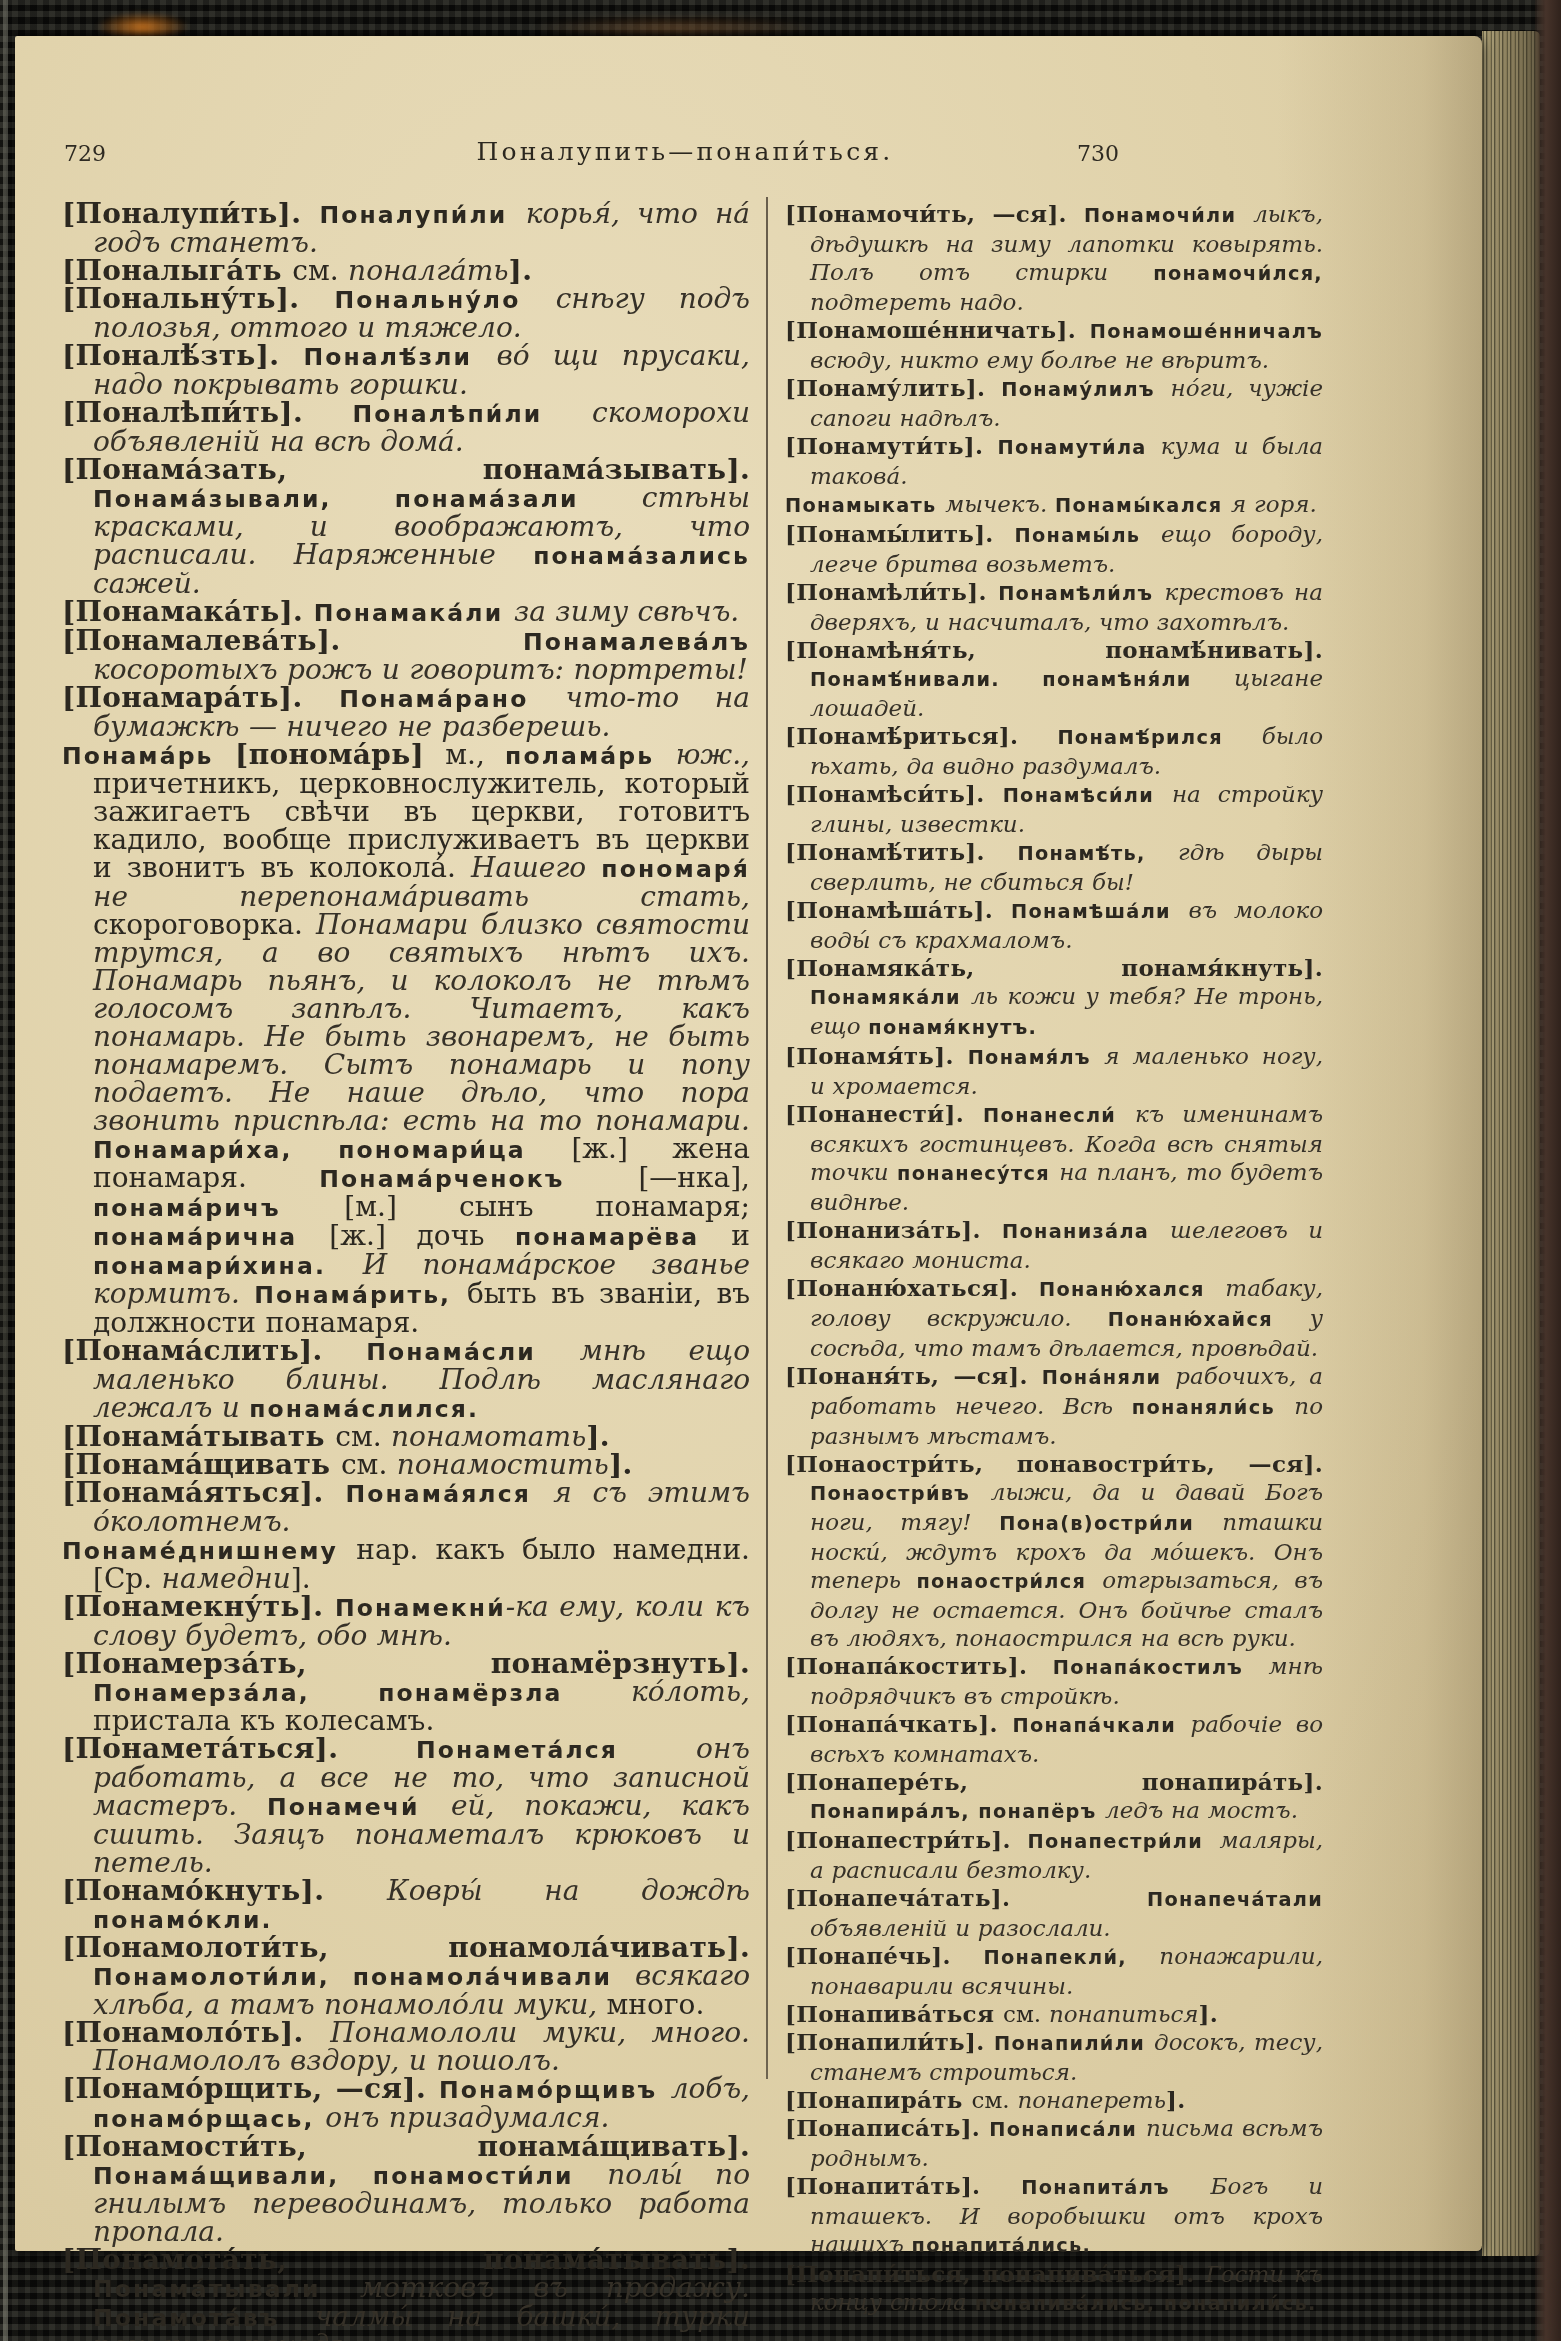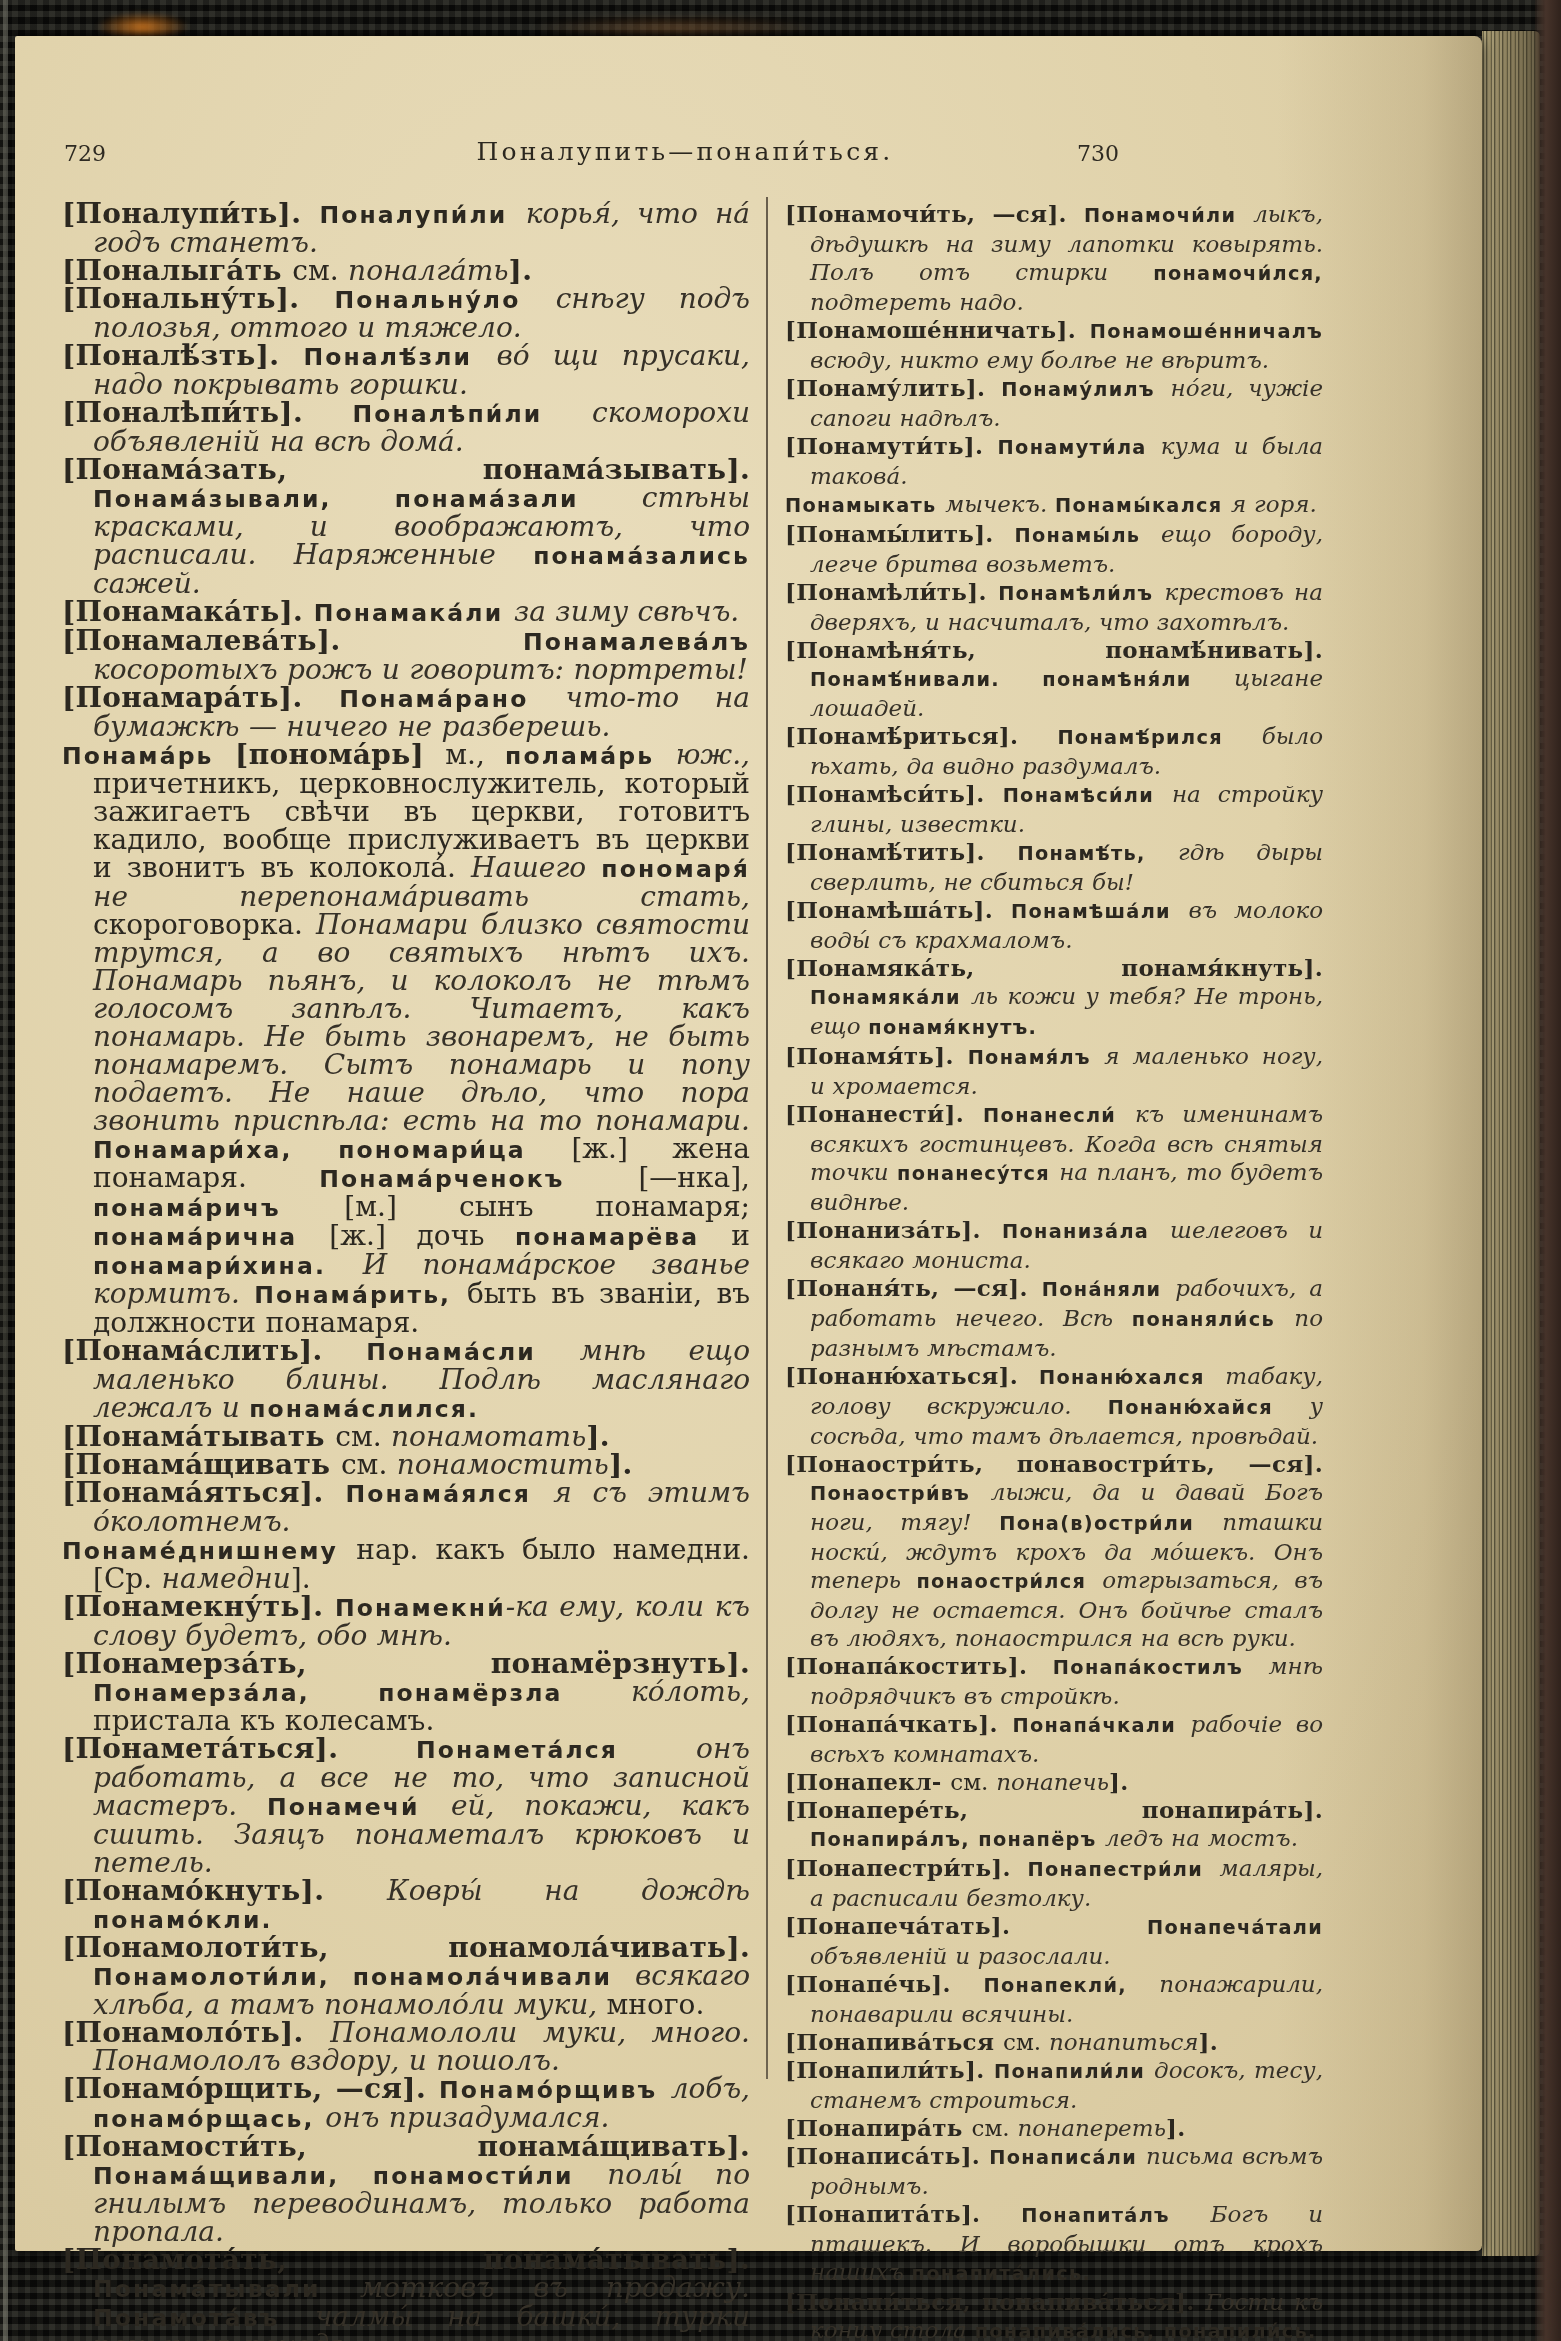--- a/index.html
+++ b/index.html
@@ -131,26 +131,25 @@
       <p class="entry"><span class="seg-h">[Понамѣли́ть]. </span><span class="seg-b">Понамѣли́лъ </span><span class="seg-i">крестовъ на дверяхъ, и насчиталъ, что захотѣлъ.</span></p>
       <p class="entry"><span class="seg-h">[Понамѣня́ть, понамѣ́нивать]. </span><span class="seg-b">Понамѣ́нивали. понамѣня́ли </span><span class="seg-i">цыгане лошадей.</span></p>
       <p class="entry"><span class="seg-h">[Понамѣ́риться]. </span><span class="seg-b">Понамѣ́рился </span><span class="seg-i">было ѣхать, да видно раздумалъ.</span></p>
       <p class="entry"><span class="seg-h">[Понамѣси́ть]. </span><span class="seg-b">Понамѣси́ли </span><span class="seg-i">на стройку глины, известки.</span></p>
       <p class="entry"><span class="seg-h">[Понамѣ́тить]. </span><span class="seg-b">Понамѣ́ть, </span><span class="seg-i">гдѣ дыры сверлить, не сбиться бы!</span></p>
       <p class="entry"><span class="seg-h">[Понамѣша́ть]. </span><span class="seg-b">Понамѣша́ли </span><span class="seg-i">въ молоко воды́ съ крахмаломъ.</span></p>
       <p class="entry"><span class="seg-h">[Понамяка́ть, понамя́кнуть]. </span><span class="seg-b">Понамяка́ли </span><span class="seg-i">ль кожи у тебя? Не тронь, ещо </span><span class="seg-b">понамя́кнутъ.</span></p>
       <p class="entry"><span class="seg-h">[Понамя́ть]. </span><span class="seg-b">Понамя́лъ </span><span class="seg-i">я маленько ногу, и хромается.</span></p>
       <p class="entry"><span class="seg-h">[Понанести́]. </span><span class="seg-b">Понанесли́ </span><span class="seg-i">къ именинамъ всякихъ гостинцевъ. Когда всѣ снятыя точки </span><span class="seg-b">понанесу́тся </span><span class="seg-i">на планъ, то будетъ виднѣе.</span></p>
       <p class="entry"><span class="seg-h">[Понаниза́ть]. </span><span class="seg-b">Понаниза́ла </span><span class="seg-i">шелеговъ и всякаго мониста.</span></p>
+      <p class="entry"><span class="seg-h">[Понаню́хаться]. </span><span class="seg-b">Понаню́хался </span><span class="seg-i">табаку, голову вскружило. </span><span class="seg-b">Понаню́хайся </span><span class="seg-i">у сосѣда, что тамъ дѣлается, провѣдай.</span></p>
       <p class="entry"><span class="seg-h">[Понаня́ть, —ся]. </span><span class="seg-b">Пона́няли </span><span class="seg-i">рабочихъ, а работать нечего. Всѣ </span><span class="seg-b">понаняли́сь </span><span class="seg-i">по разнымъ мѣстамъ.</span></p>
-      <p class="entry"><span class="seg-h">[Понаню́хаться]. </span><span class="seg-b">Понаню́хался </span><span class="seg-i">табаку, голову вскружило. </span><span class="seg-b">Понаню́хайся </span><span class="seg-i">у сосѣда, что тамъ дѣлается, провѣдай.</span></p>
       <p class="entry"><span class="seg-h">[Понаостри́ть, понавостри́ть, —ся]. </span><span class="seg-b">Понаостри́въ </span><span class="seg-i">лыжи, да и давай Богъ ноги, тягу! </span><span class="seg-b">Пона(в)остри́ли </span><span class="seg-i">пташки носки́, ждутъ крохъ да мо́шекъ. Онъ теперь </span><span class="seg-b">понаостри́лся </span><span class="seg-i">отгрызаться, въ долгу не остается. Онъ бойчѣе сталъ въ людяхъ, понаострился на всѣ руки.</span></p>
       <p class="entry"><span class="seg-h">[Понапа́костить]. </span><span class="seg-b">Понапа́костилъ </span><span class="seg-i">мнѣ подрядчикъ въ стройкѣ.</span></p>
       <p class="entry"><span class="seg-h">[Понапа́чкать]. </span><span class="seg-b">Понапа́чкали </span><span class="seg-i">рабочіе во всѣхъ комнатахъ.</span></p>
-      <p class="entry"><span class="seg-h">[Понапекл- </span><span class="seg-r">см. </span><span class="seg-i">понапечь</span><span class="seg-h">].</span></p>
       <p class="entry"><span class="seg-h">[Понапере́ть, понапира́ть]. </span><span class="seg-b">Понапира́лъ, понапёръ </span><span class="seg-i">ледъ на мостъ.</span></p>
       <p class="entry"><span class="seg-h">[Понапестри́ть]. </span><span class="seg-b">Понапестри́ли </span><span class="seg-i">маляры, а расписали безтолку.</span></p>
       <p class="entry"><span class="seg-h">[Понапеча́тать]. </span><span class="seg-b">Понапеча́тали </span><span class="seg-i">объявленій и разослали.</span></p>
       <p class="entry"><span class="seg-h">[Понапе́чь]. </span><span class="seg-b">Понапекли́, </span><span class="seg-i">понажарили, понаварили всячины.</span></p>
       <p class="entry"><span class="seg-h">[Понапива́ться </span><span class="seg-r">см. </span><span class="seg-i">понапиться</span><span class="seg-h">].</span></p>
       <p class="entry"><span class="seg-h">[Понапили́ть]. </span><span class="seg-b">Понапили́ли </span><span class="seg-i">досокъ, тесу, станемъ строиться.</span></p>
       <p class="entry"><span class="seg-h">[Понапира́ть </span><span class="seg-r">см. </span><span class="seg-i">понапереть</span><span class="seg-h">].</span></p>
       <p class="entry"><span class="seg-h">[Понаписа́ть]. </span><span class="seg-b">Понаписа́ли </span><span class="seg-i">письма всѣмъ роднымъ.</span></p>
       <p class="entry"><span class="seg-h">[Понапита́ть]. </span><span class="seg-b">Понапита́лъ </span><span class="seg-i">Богъ и пташекъ. И воробышки отъ крохъ нашихъ </span><span class="seg-b">понапита́лись.</span></p>
       <p class="entry"><span class="seg-h">[Понапи́ться, понапива́ться]. </span><span class="seg-i">Гости къ концу стола </span><span class="seg-b">понапива́лись, понапили́сь.</span></p>

